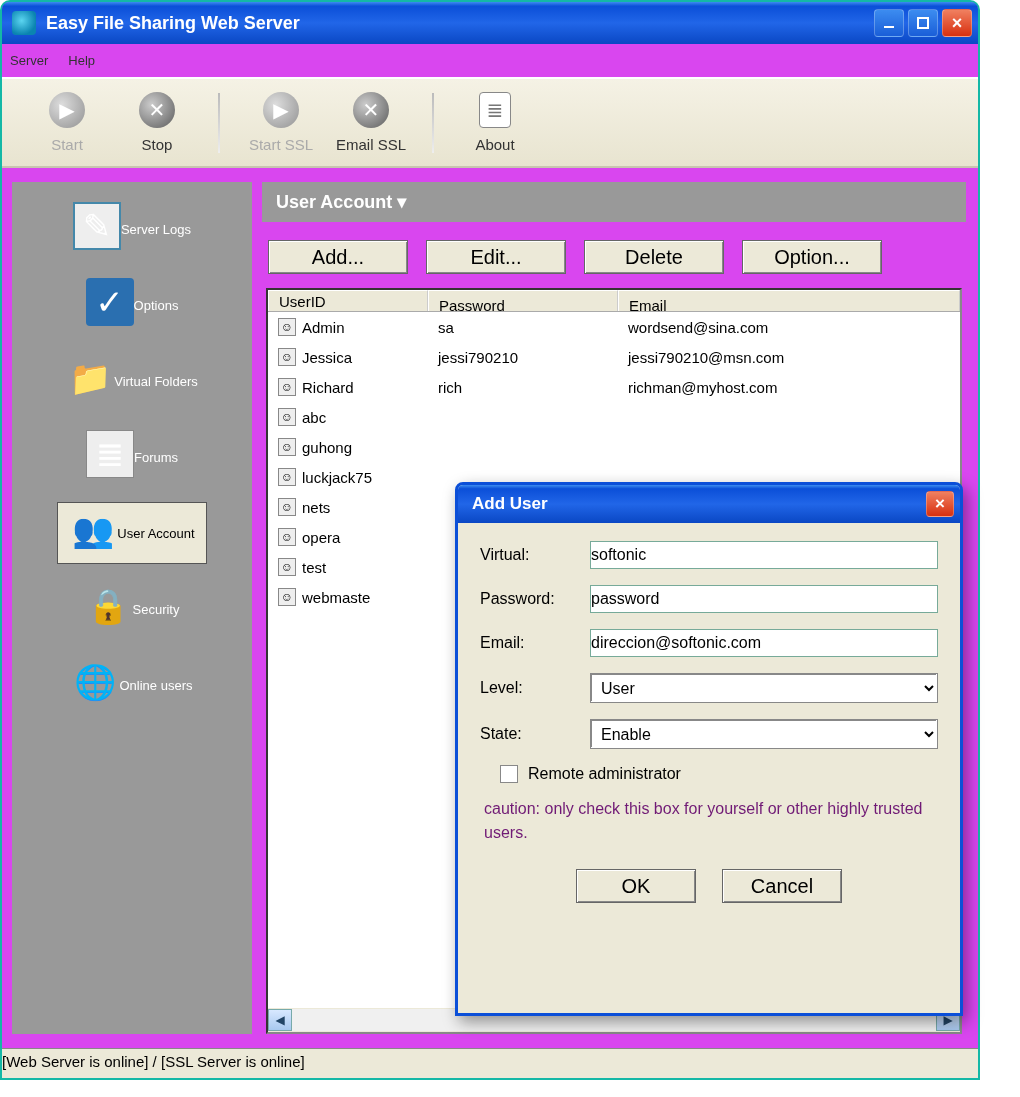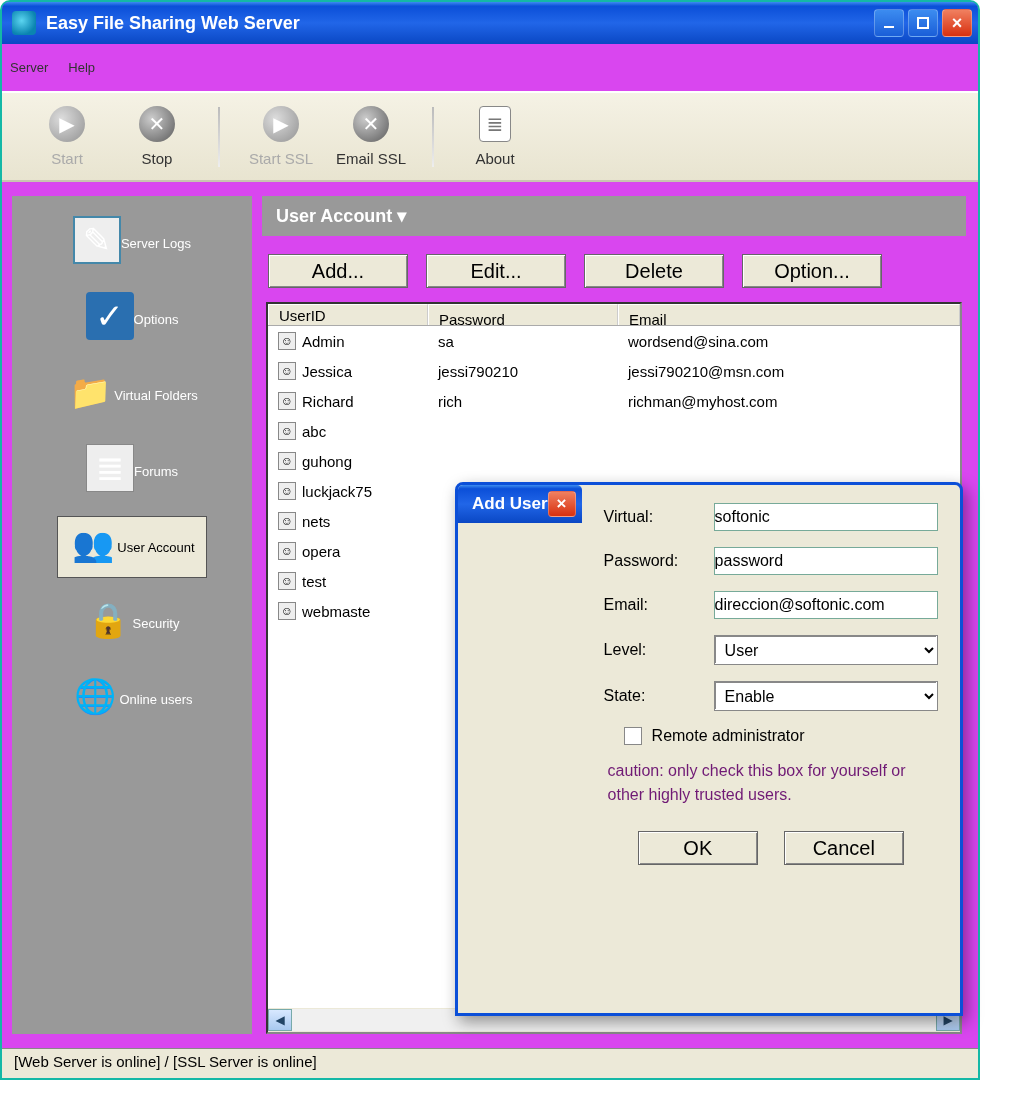--- a/index.html
+++ b/index.html
@@ -45,21 +45,21 @@
   width: 30px; height: 28px;
   margin-left: 4px;
   border-radius: 4px;
   display:flex; align-items:center; justify-content:center;
   color:#fff; font-weight:bold;
   cursor:pointer;
 }
 .titlebtn.min, .titlebtn.max { background: linear-gradient(180deg,#3c8cf0,#1a5ed8); border:1px solid #fff4; }
 .titlebtn.close { background: linear-gradient(180deg,#F08060,#D83010); border:1px solid #fff4; font-size:18px;}
 .menubar {
-  height: 48px;
+  height: 34px;
   display:flex; align-items:center;
   padding: 0 8px;
   gap: 20px;
   border-bottom: 1px solid #fff;
 }
 .menubar span { color:#333; cursor:default; }
 .toolbar {
   height: 90px;
   background: linear-gradient(180deg,#F5F2E5,#E8E4D0);
   border-top: 1px solid #fff;
@@ -131,29 +131,29 @@
 .col.c1 { width:190px; }
 .col.c2 { flex:1; }
 .picon { width:18px; height:18px; background:#eee; border:1px solid #888;
          display:inline-flex; align-items:center; justify-content:center; font-size:12px;}
 .hscroll { position:absolute; bottom:0; left:0; right:0; height:24px;
            background:#ECE9D8; display:flex; align-items:center; }
 .hscroll .sbtn { width:24px; height:22px; background:linear-gradient(180deg,#d8e8ff,#a8c8ef);
                  border:1px solid #7aa; display:flex;align-items:center;justify-content:center;
                  color:#246; font-size:12px;}
 .hscroll .strack { flex:1; height:22px; background:#f0f0f0; }
-.statusbar { height:30px; border-top:1px solid #888; padding:4px 12px; font-size:15px; background:#ECE9D8;}
+.statusbar { height:30px; border-top:1px solid #888; padding:4px 0; font-size:15px; background:#ECE9D8;}
 
 .dialog {
   position:absolute; left:455px; top:482px;
   width:508px; height:534px;
   border:3px solid #0B4FD8; border-radius:8px 8px 0 0;
   background:#ECE9D8;
   box-shadow: 4px 6px 16px rgba(0,0,0,.4);
-  display:flex; flex-direction:row;
+  display:flex; flex-direction:column;
 }
 .dlgtitle {
   height:38px;
   background: linear-gradient(180deg,#3B8CF0 0%,#0B4FD8 10%,#2166E8 50%,#0A47C4 100%);
   border-radius:5px 5px 0 0;
   color:#fff; font-weight:bold; font-size:17px;
   display:flex; align-items:center; padding:0 6px 0 14px;
 }
 .dlgtitle .spacer{flex:1;}
 .dlgclose{

